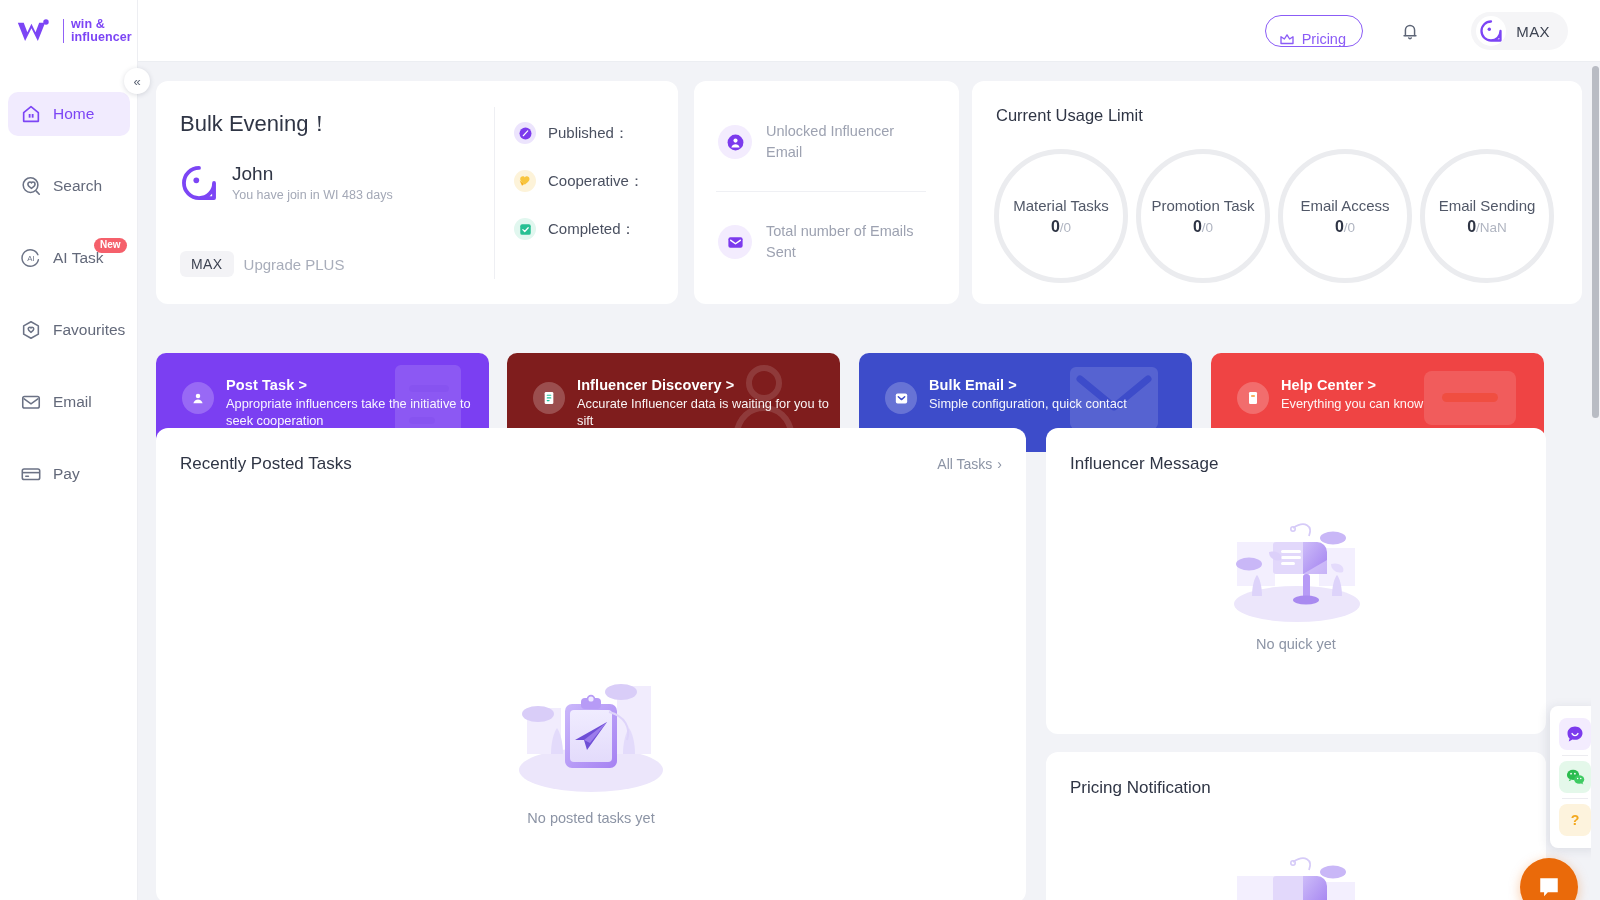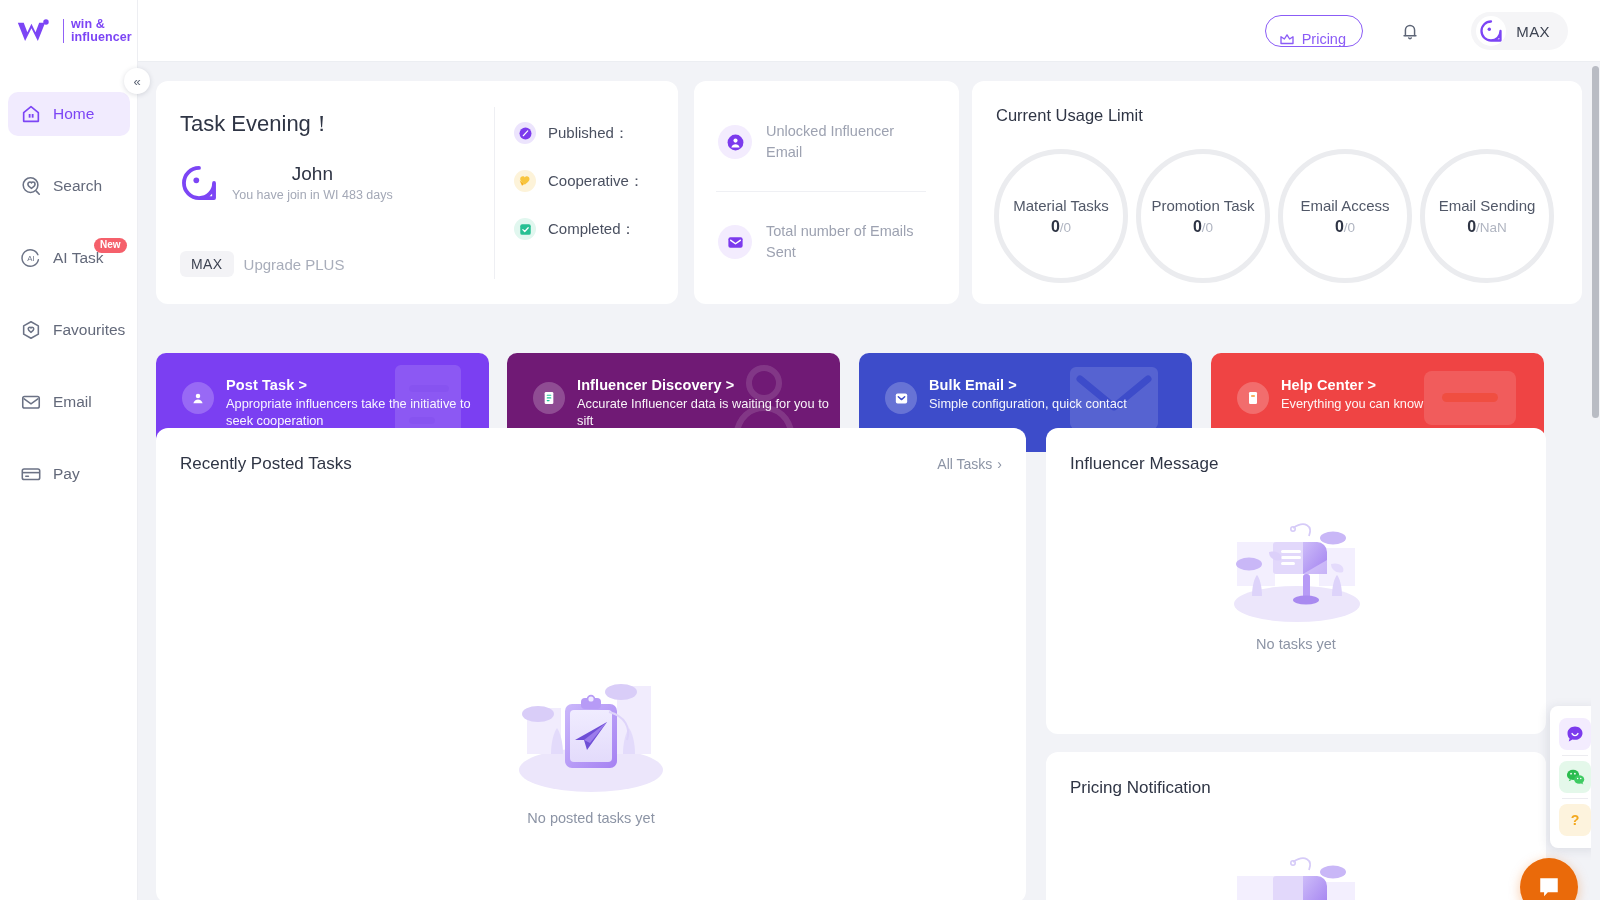--- a/index.html
+++ b/index.html
@@ -101,21 +101,21 @@
   .card { background: #fff; border-radius: 12px; position: absolute; }
 
   
   #greet-card { left: 18px; top: 19px; width: 522px; height: 223px; }
   .greet-title {
     position: absolute; left: 24px; top: 28px;
     font-size: 22px; color: #2f3545;
   }
   .user-row { position: absolute; left: 24px; top: 82px; display: flex; align-items: center; gap: 14px; }
   .user-big-av { width: 38px; height: 38px; }
-  .uname { font-size: 19px; color: #2f3545; font-weight: 500; text-align: center; }
+  .uname { font-size: 19px; color: #2f3545; font-weight: 500; }
   .ujoin { font-size: 12.5px; color: #a3a8b6; margin-top: 3px; }
   .plan-row { position: absolute; left: 24px; top: 170px; display: flex; align-items: center; gap: 10px; }
   .plan-pill {
     background: #f3f3f6; border-radius: 6px;
     padding: 5px 11px; font-size: 14px; color: #3d4352; letter-spacing: .4px;
     cursor: pointer;
   }
   .upgrade-link { font-size: 15px; color: #a8adba; cursor: pointer; }
 
   .greet-divider { position: absolute; left: 338px; top: 26px; width: 1px; height: 172px; background: #eeeff3; }
@@ -157,21 +157,21 @@
     position: absolute; left: 26px; top: 29px;
     width: 32px; height: 32px; border-radius: 50%;
     background: rgba(255,255,255,.22);
     display: flex; align-items: center; justify-content: center;
   }
   .banner-txt { position: absolute; left: 70px; top: 24px; width: 260px; }
   .banner-h { font-size: 14.5px; font-weight: bold; letter-spacing: .1px; }
   .banner-p { font-size: 12.8px; line-height: 17px; margin-top: 2px; opacity: .95; }
   .banner-art { position: absolute; right: 14px; top: 6px; opacity: .13; }
   #b1 { left: 18px;   width: 333px; background: #7b3ff2; }
-  #b2 { left: 369px;  width: 333px; background: #701a75; }
+  #b2 { left: 369px;  width: 333px; background: #7f1d1d; }
   #b3 { left: 721px;  width: 333px; background: #3d4cca; }
   #b4 { left: 1073px; width: 333px; background: #ef4444; }
 
   
   #tasks-card { left: 18px; top: 366px; width: 870px; height: 475px; }
   .panel-title { position: absolute; left: 24px; top: 26px; font-size: 17px; color: #2f3545; }
   .all-tasks {
     position: absolute; right: 24px; top: 28px;
     font-size: 14px; color: #8c94a5; cursor: pointer;
     display: flex; align-items: center; gap: 5px;
@@ -322,21 +322,21 @@
         <circle cx="10.3" cy="10.3" r="1.7" fill="#7c45f5"></circle>
       </svg>
     </div>
     <span class="user-name">MAX</span>
   </div>
 </div>
 
 <div id="main">
 
   <div class="card" id="greet-card">
-    <div class="greet-title">Task Evening！</div>
+    <div class="greet-title">Bulk Evening！</div>
 
     <div class="user-row">
       <svg class="user-big-av" viewBox="0 0 24 24">
         <path d="M12 2.5A9.5 9.5 0 1 0 21.5 12c0 2 0 6.5 0 9.5-3 0-7.5 0-9.5 0A9.5 9.5 0 0 1 12 2.5Z" fill="none" stroke="#7c45f5" stroke-width="2.4" stroke-linejoin="round"></path>
         <circle cx="10.3" cy="10.3" r="1.8" fill="#7c45f5"></circle>
       </svg>
       <div>
         <div class="uname">John</div>
         <div class="ujoin">You have join in WI 483 days</div>
       </div>
@@ -576,21 +576,21 @@
         <rect x="72" y="62" width="14" height="3" rx="1.5" fill="#fff"></rect>
         <path d="M94 42h14a10 10 0 0 1 10 10v22H94Z" fill="url(#gC)"></path>
         <path d="M94 74 L118 60 L118 74Z" fill="#dfd3fb" opacity=".6"></path>
         <rect x="94" y="74" width="7" height="26" rx="3" fill="#b79bf6"></rect>
         <ellipse cx="97" cy="100" rx="13" ry="4.5" fill="#a98af0"></ellipse>
         <path d="M84 28 C96 20 104 26 100 36" fill="none" stroke="#d6cbf8" stroke-width="1.8"></path>
         <circle cx="84" cy="29" r="2.2" fill="none" stroke="#d6cbf8" stroke-width="1.6"></circle>
         <path d="M60 52 C68 50 74 54 72 60 C66 62 60 58 60 52Z" fill="#dcd0fa"></path>
         <path d="M122 64 C130 62 136 66 134 72 C128 74 122 70 122 64Z" fill="#e4dbfc"></path>
       </svg>
-      <div class="empty-cap">No tasks yet</div>
+      <div class="empty-cap">No quick yet</div>
     </div>
   </div>
 
   <div class="card" id="sys-card">
     <div class="panel-title">Pricing Notification</div>
     <div class="empty-wrap" style="top:82px">
       <svg width="175" height="130" viewBox="0 0 175 130">
         <defs>
           <linearGradient id="gD" x1="0" y1="0" x2="1" y2="1">
             <stop offset="0" stop-color="#cdbcf9"></stop>

